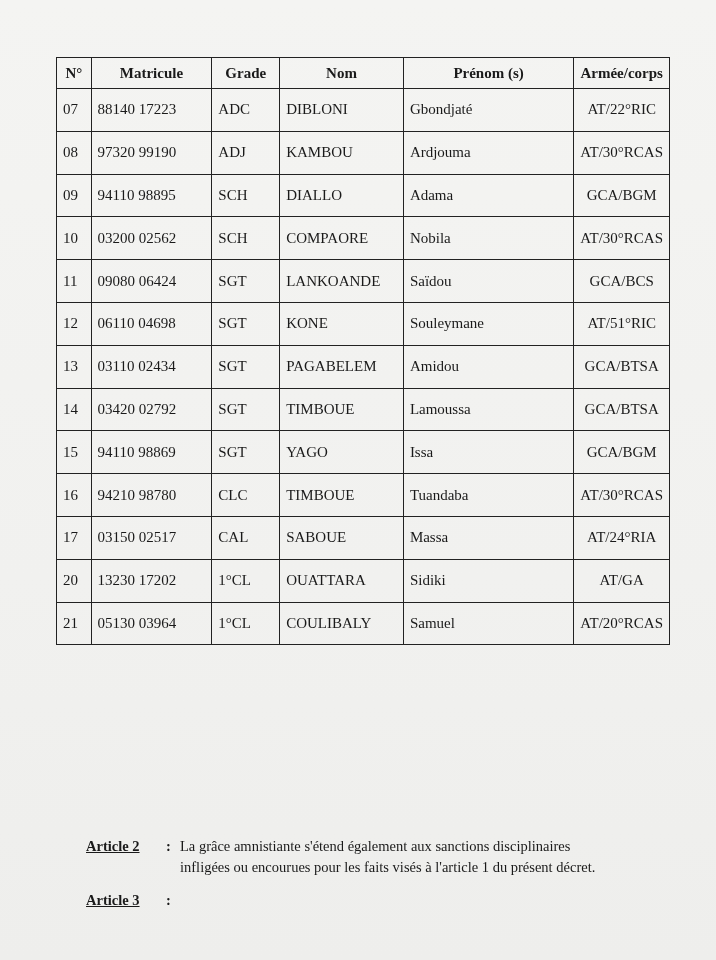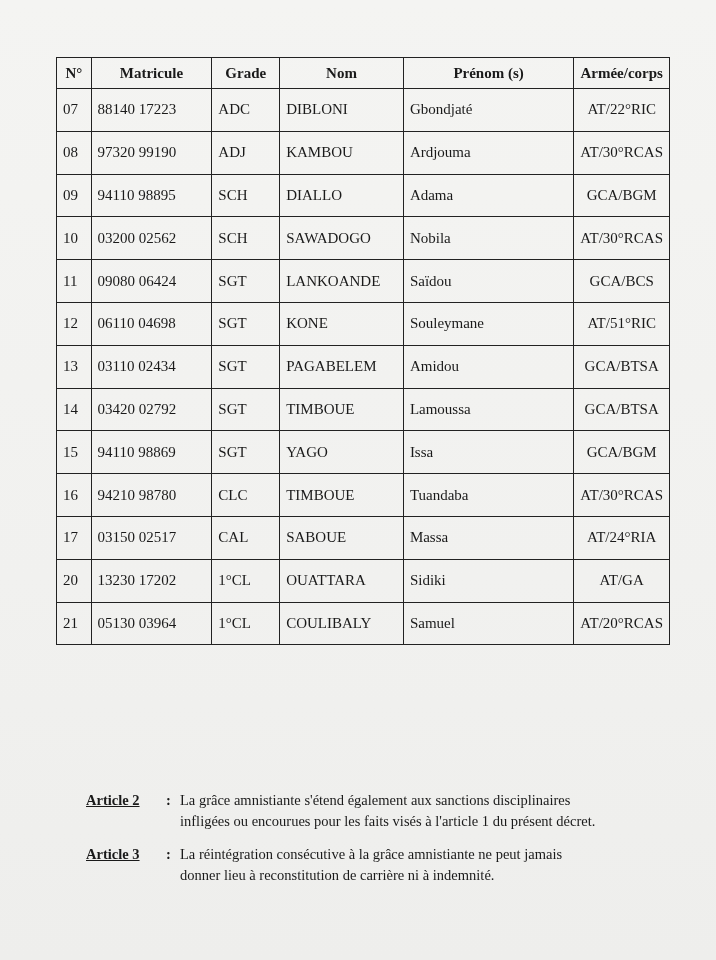--- a/index.html
+++ b/index.html
@@ -33,21 +33,21 @@
     text-align: center;
   }
   table.roster td { height: 41.8px; }
   td.num { text-align: left; width: 22px; }
   td.mat { width: 110px; }
   td.grade { width: 56px; }
   td.nom { width: 112px; }
   td.pre { width: 164px; }
   td.corps { text-align: center; }
   .articles {
-    position: absolute; left: 86px; top: 790px; width: 600px;
+    position: absolute; left: 86px; top: 836px; width: 600px;
     font-size: 14.5px; line-height: 21px;
   }
   .article { display: flex; margin-bottom: 12px; }
   .article-label { width: 84px; font-weight: bold; text-decoration: underline; flex: none; }
   .article-colon { font-weight: bold; margin-left: -4px; width: 10px; flex:none; }
   .article-text { padding-left: 4px; }
 </style>
 </head>
 <body>
 
@@ -85,21 +85,21 @@
           <td class="mat">94110 98895</td>
           <td class="grade">SCH</td>
           <td class="nom">DIALLO</td>
           <td class="pre">Adama</td>
           <td class="corps">GCA/BGM</td>
         </tr>
       <tr>
           <td class="num">10</td>
           <td class="mat">03200 02562</td>
           <td class="grade">SCH</td>
-          <td class="nom">SAWADOGO</td>
+          <td class="nom">COMPAORE</td>
           <td class="pre">Nobila</td>
           <td class="corps">AT/30°RCAS</td>
         </tr>
       <tr>
           <td class="num">11</td>
           <td class="mat">09080 06424</td>
           <td class="grade">SGT</td>
           <td class="nom">LANKOANDE</td>
           <td class="pre">Saïdou</td>
           <td class="corps">GCA/BCS</td>
@@ -176,19 +176,15 @@
       <span class="article-label">Article 2</span>
       <span class="article-colon">:</span>
       <div class="article-text">
         <div>La grâce amnistiante s'étend également aux sanctions disciplinaires</div>
         <div>infligées ou encourues pour les faits visés à l'article 1 du présent décret.</div>
       </div>
     </div>
     <div class="article">
       <span class="article-label">Article 3</span>
       <span class="article-colon">:</span>
-      <div class="article-text">
-        <div>La réintégration consécutive à la grâce amnistiante ne peut jamais</div>
-        <div>donner lieu à reconstitution de carrière ni à indemnité.</div>
-      </div>
     </div>
   </div>
 </div>
 
 </body></html>

